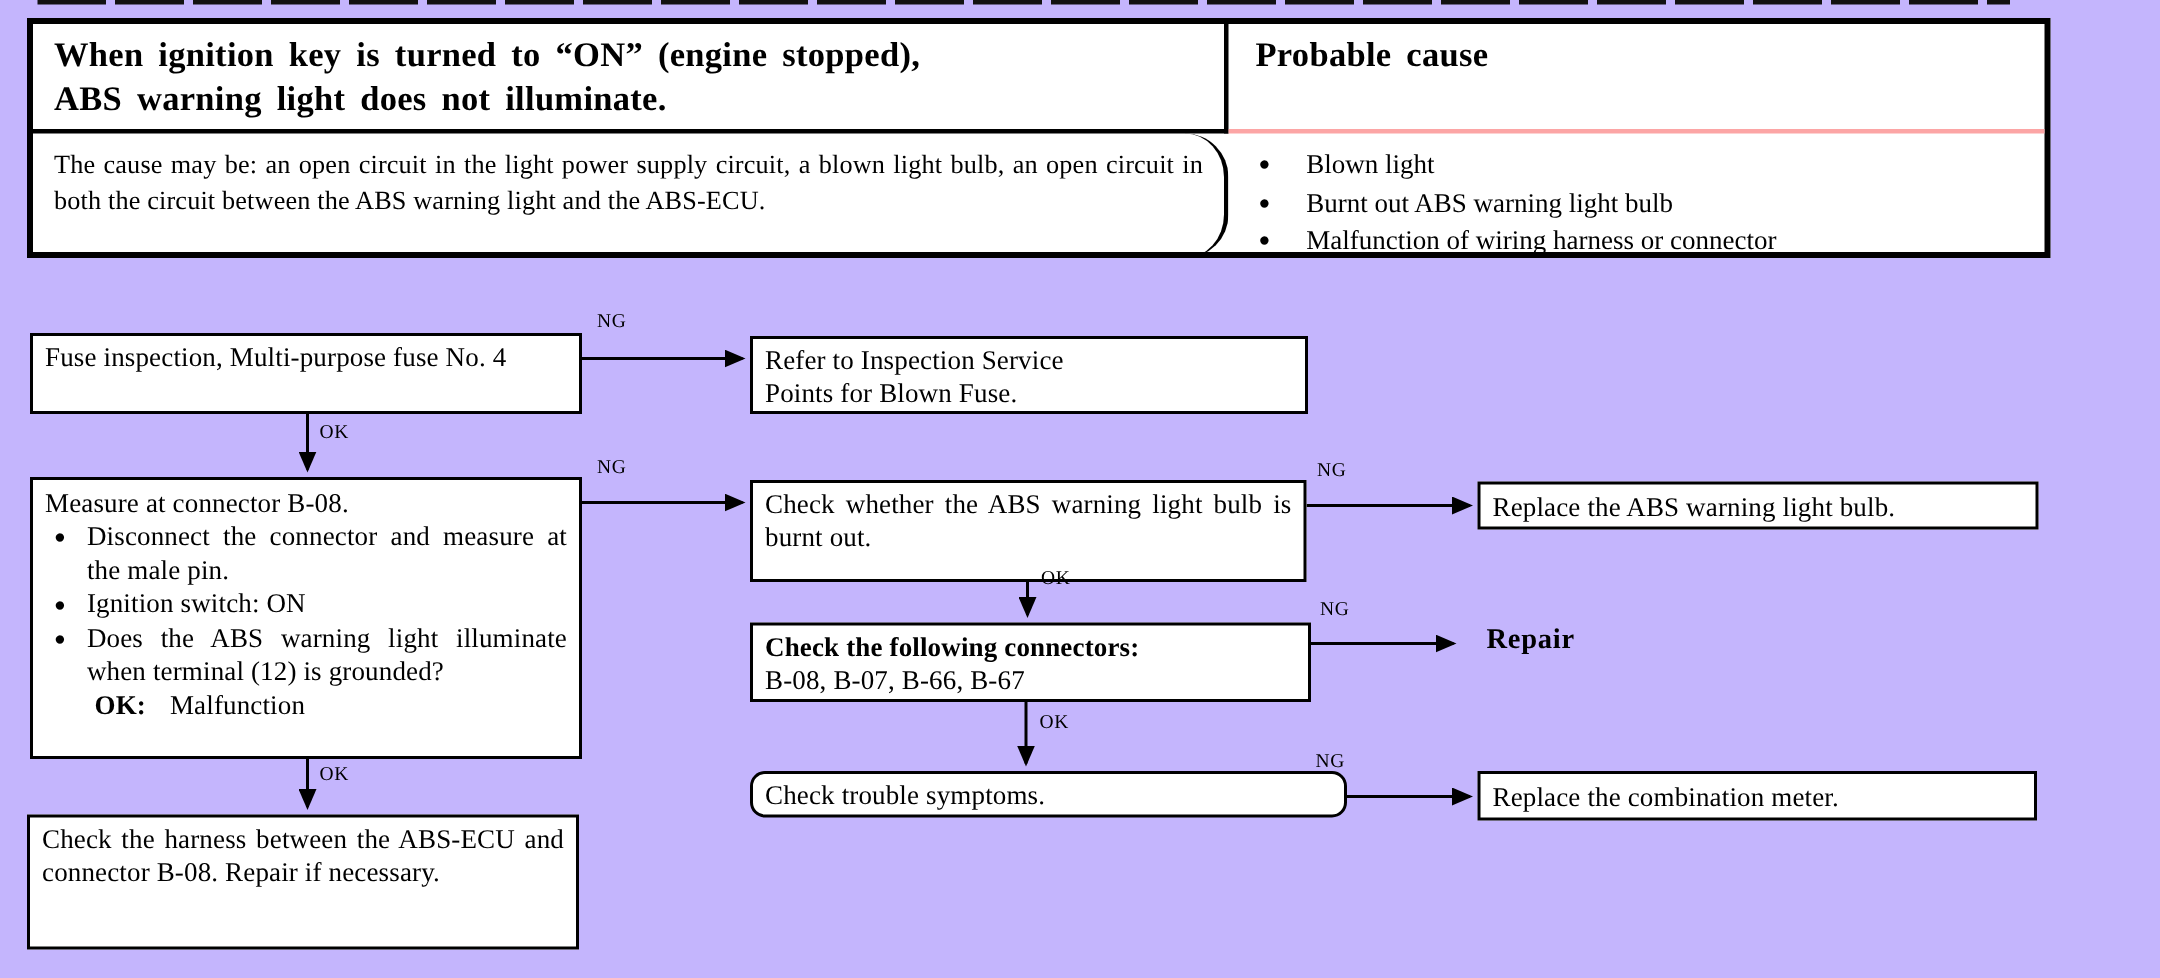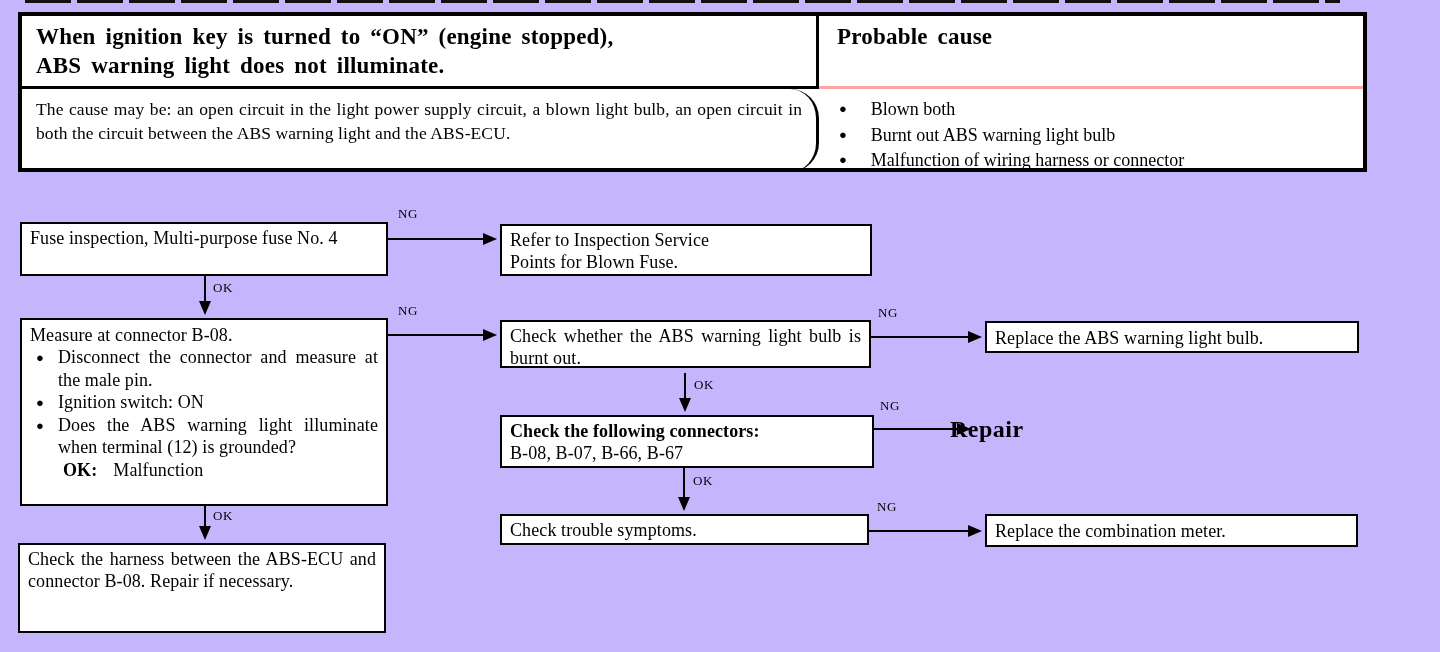--- a/index.html
+++ b/index.html
@@ -41,24 +41,24 @@
   .fbox {
     position: absolute; box-sizing: border-box;
     background: #fff; border: 2px solid #000;
     font-size: 18px; line-height: 1.24; padding: 3px 8px;
     letter-spacing: .1px;
   }
   .just { text-align: justify; }
   .b-fuse    { left: 20px;  top: 222px; width: 368px; height: 54px; }
   .b-refer   { left: 500px; top: 224px; width: 372px; height: 52px; }
   .b-measure { left: 20px;  top: 318px; width: 368px; height: 188px; padding-top: 4px; }
-  .b-bulb    { left: 500px; top: 320px; width: 371px; height: 48px; }
+  .b-bulb    { left: 500px; top: 320px; width: 371px; height: 68px; }
   .b-repl-bulb { left: 985px; top: 321px; width: 374px; height: 32px; padding-top: 4px; white-space: nowrap; }
   .b-conn    { left: 500px; top: 415px; width: 374px; height: 53px; }
-  .b-sympt   { left: 500px; top: 514px; width: 369px; height: 31px; white-space: nowrap; }
+  .b-sympt   { left: 500px; top: 514px; width: 398px; height: 31px; white-space: nowrap; border-radius: 10px; }
   .b-repl-meter { left: 985px; top: 514px; width: 373px; height: 33px; padding-top: 4px; white-space: nowrap; }
   .b-harness { left: 18px;  top: 543px; width: 368px; height: 90px; }
 
   .bullet-row { display: flex; align-items: flex-start; }
   .bullet-row .dot { margin: 0 14px 0 6px; line-height: 23px; }
   .bullet-row .btxt { flex: 1 1 auto; text-align: justify; }
   .ok-row { margin-left: 33px; }
   .bold { font-weight: bold; }
   .ok-val { margin-left: 16px; }
 
@@ -68,21 +68,21 @@
   }
   .lbl-ng-a-b { left: 398px; top: 207px; }
   .lbl-ok-a-c { left: 213px; top: 281px; }
   .lbl-ng-c-d { left: 398px; top: 304px; }
   .lbl-ng-d-e { left: 878px; top: 306px; }
   .lbl-ok-d-f { left: 694px; top: 378px; }
   .lbl-ng-f-r { left: 880px; top: 399px; }
   .lbl-ok-f-g { left: 693px; top: 474px; }
   .lbl-ng-g-h { left: 877px; top: 500px; }
   .lbl-ok-c-i { left: 213px; top: 509px; }
-  .lbl-repair { left: 950px; top: 417px; font-size: 24px; font-weight: bold; }
+  .lbl-repair { left: 991px; top: 417px; font-size: 19px; font-weight: bold; }
 
   .arrows { position: absolute; left: 0; top: 0; pointer-events: none; }
 </style>
 </head>
 <body>
 
 <div class="page">
 
   <div class="scan-line"></div>
 
@@ -94,21 +94,21 @@
     <div class="cell c-tr">
       <div class="hd-line">Probable cause</div>
     </div>
     <div class="cell c-bl">
       <div class="cause-text">The cause may be: an open circuit in the light power supply circuit, a blown light bulb, an open circuit in both the circuit between the ABS warning light and the ABS-ECU.</div>
     </div>
     <div class="cell c-br">
       <div class="cause-list">
         <div class="cause-item">
           <span class="dot">●</span>
-          <span>Blown both</span>
+          <span>Blown light</span>
         </div>
         <div class="cause-item">
           <span class="dot">●</span>
           <span>Burnt out ABS warning light bulb</span>
         </div>
         <div class="cause-item">
           <span class="dot">●</span>
           <span>Malfunction of wiring harness or connector</span>
         </div>
       </div>

